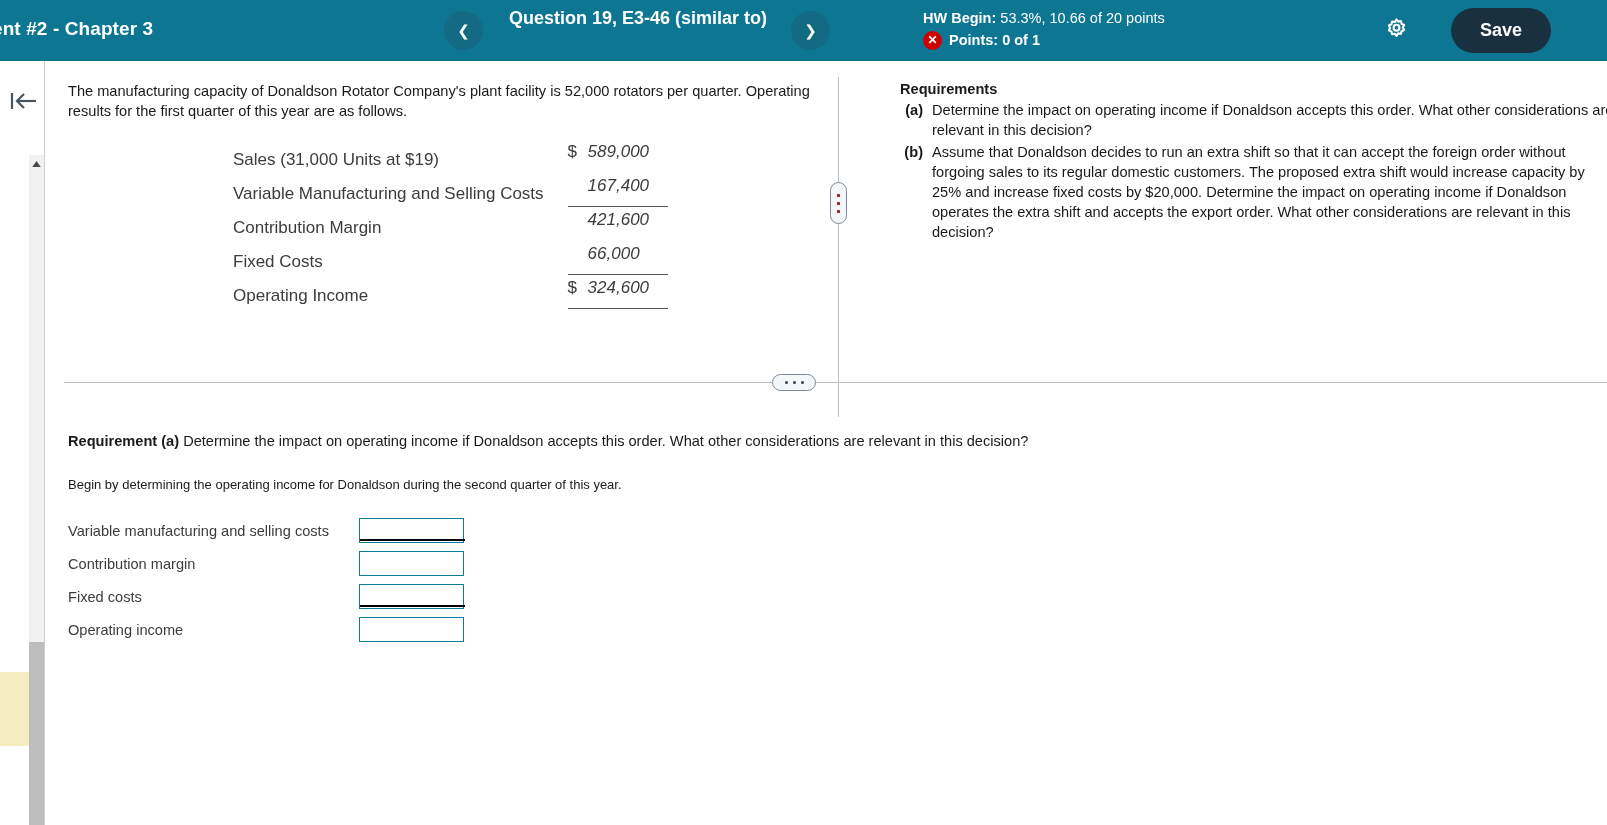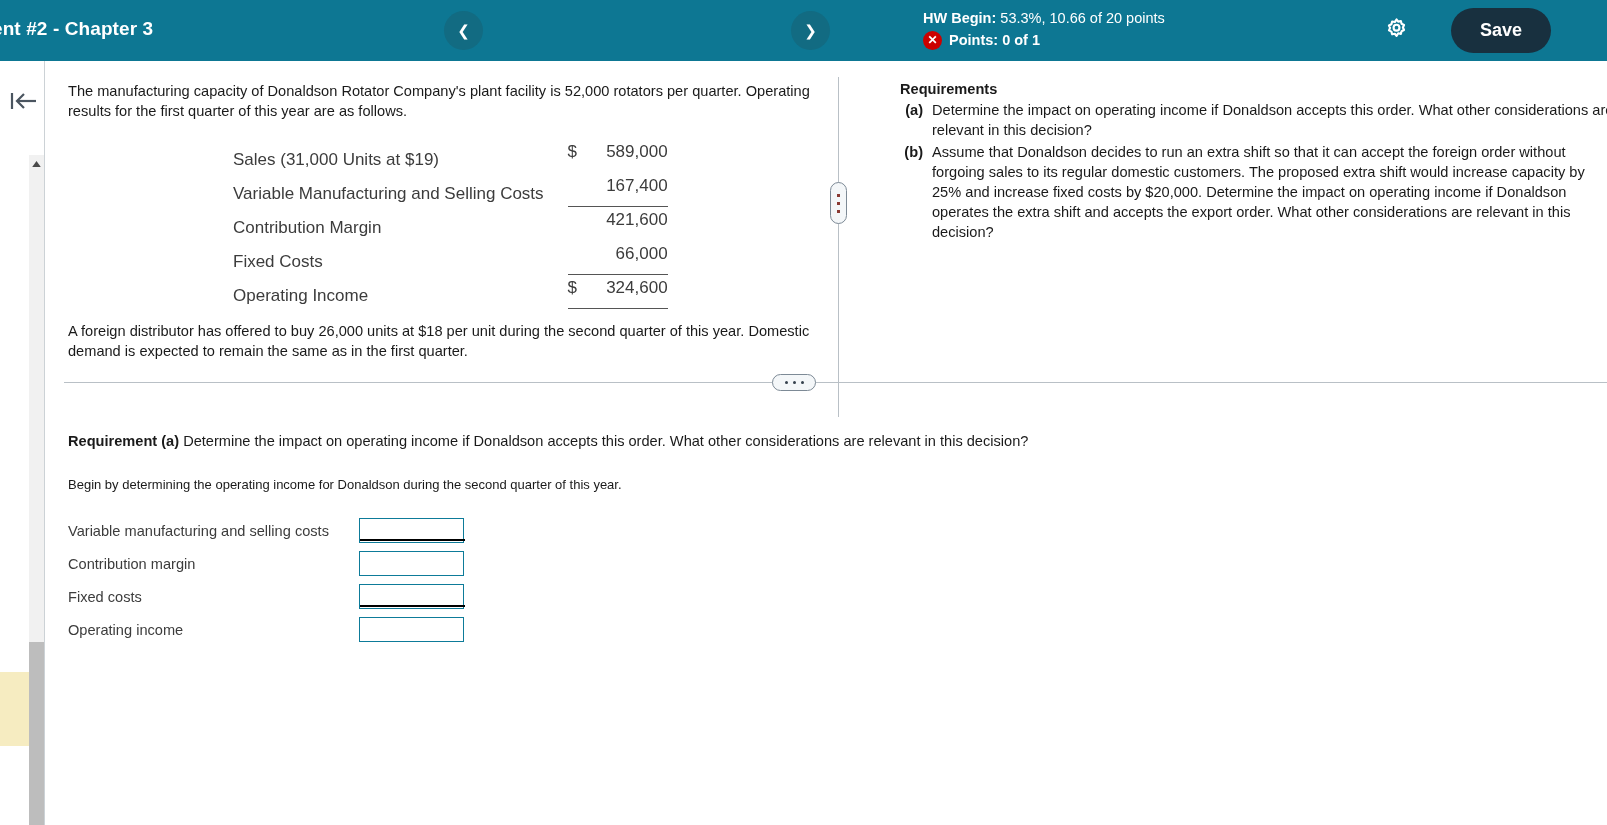--- a/index.html
+++ b/index.html
@@ -143,21 +143,21 @@
   }
   #results-table td {
     font-size: 17px;
     color: #3c3c3c;
     padding: 0;
     vertical-align: bottom;
     height: 34px;
   }
   #results-table td.label { padding-right: 24px; white-space: nowrap; padding-bottom: 2px; }
   #results-table td.cur { width: 20px; text-align: left; padding-bottom: 10px; }
-  #results-table td.val { width: 80px; text-align: right; padding-bottom: 10px; }
+  #results-table td.val { width: 80px; text-align: left; padding-bottom: 10px; font-style: italic; }
   #results-table tr.ruled td.cur,
   #results-table tr.ruled td.val { border-bottom: 1px solid #555; }
 
   #closing-note { margin-top: 12px; width: 750px; }
 
   
   #vertical-divider {
     position: absolute; left: 793px; top: 16px;
     width: 1px; height: 340px;
     background: #b9c0c6;
@@ -251,20 +251,21 @@
 
 <div id="app-header">
 
   <div id="assignment-title">ent #2 - Chapter 3</div>
 
   <div id="prev-question-button" class="nav-circle">
     <span>❮</span>
   </div>
 
   <div id="question-title-block">
+    <div id="question-title">Question 19, E3-46 (similar to)</div>
   </div>
 
   <div id="next-question-button" class="nav-circle">
     <span>❯</span>
   </div>
 
   <div id="score-block">
     <div id="hw-score-line">
       <span id="hw-score-label">HW Begin:</span>
       <span>53.3%, 10.66 of 20 points</span>
@@ -339,21 +340,20 @@
           <td class="val">66,000</td>
         </tr>
         <tr class="ruled">
           <td class="label">Operating Income</td>
           <td class="cur">$</td>
           <td class="val">324,600</td>
         </tr>
       </tbody>
     </table>
 
-    <div id="closing-note" class="body-text">A foreign distributor has offered to buy 26,000 units at $18 per unit during the second quarter of this year. Domestic demand is expected to remain the same as in the first quarter.</div>
   </div>
 
   <div id="vertical-divider"></div>
   <div id="vertical-drag-handle">
     <i></i>
     <i></i>
     <i></i>
   </div>
 
   <div id="requirements-pane">

